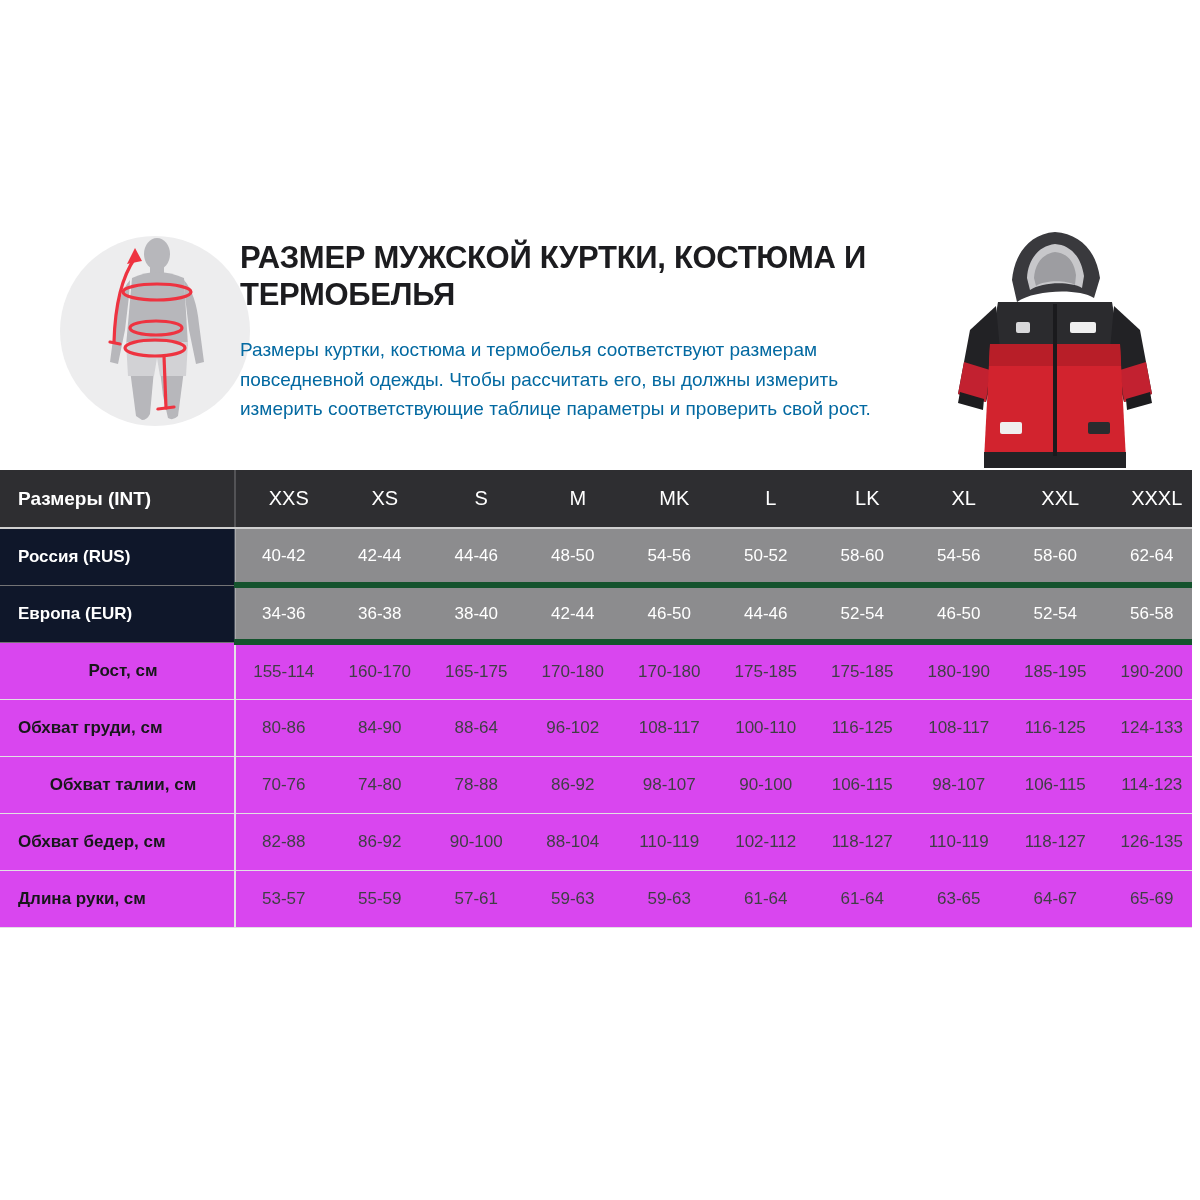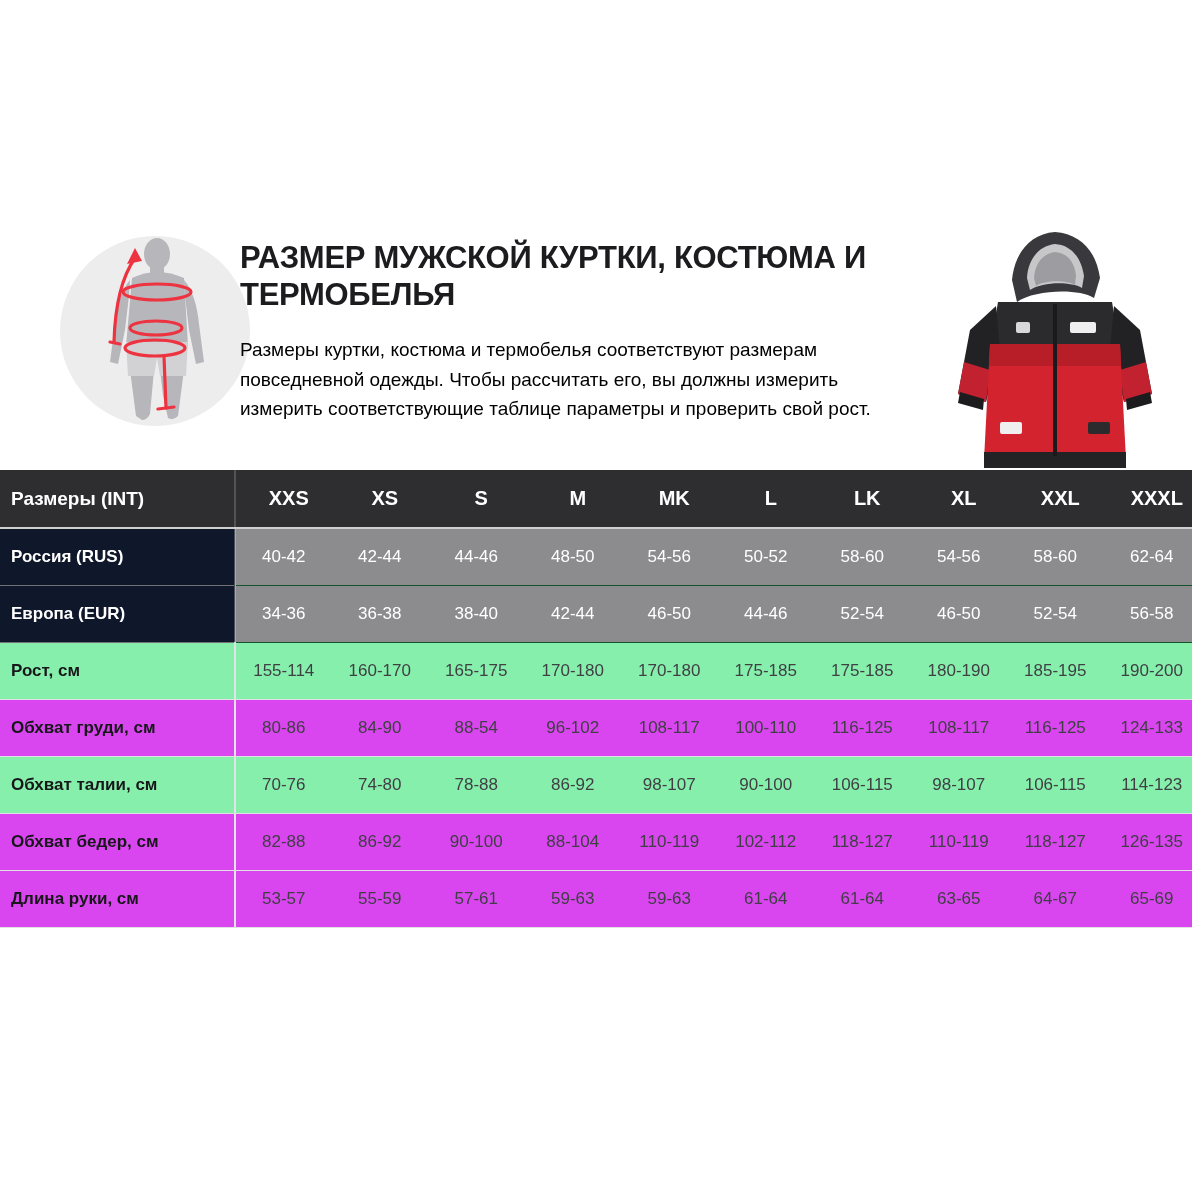--- a/index.html
+++ b/index.html
@@ -32,21 +32,21 @@
     line-height: 1.18;
     font-weight: 800;
     letter-spacing: -0.3px;
     color: #1c1c1f;
     text-transform: uppercase;
   }
   .intro-text p {
     margin-top: 22px;
     font-size: 19px;
     line-height: 1.55;
-    color: #000000;
+    color: #0369a1;
     width: 680px;
   }
   .jacket {
     position: absolute;
     left: 938px;
     top: 226px;
     width: 234px;
     height: 252px;
   }
 
@@ -62,51 +62,51 @@
   .size-table th, .size-table td {
     font-size: 17px;
     text-align: center;
     vertical-align: middle;
     height: 57px;
     padding: 4px 6px;
   }
   .size-table col.label-col-def { width: 235px; }
   .size-table .label-col {
     text-align: left;
-    padding-left: 11px;
+    padding-left: 18px;
     font-weight: bold;
   }
   
   .size-table thead th {
     background: #2e2e31;
     color: #ffffff;
-    font-weight: bold;
+    font-weight: normal;
     font-size: 20px;
     height: 58px;
     border-bottom: 2px solid #cfcfcf;
     padding-left: 16px;
   }
   .size-table thead th.label-col {
     font-size: 19px;
     border-right: 2px solid rgba(255,255,255,0.18);
   }
   
   .row-gray td {
     background: #8c8c8e;
     color: #ffffff;
-    border-bottom: 1px solid #14532d;
+    border-bottom: 6px solid #14532d;
   }
   .row-gray th.label-col {
     background: #0f172a;
     color: #ffffff;
     border-right: 2px solid rgba(255,255,255,0.25);
     border-bottom: 1px solid #737375;
   }
   
-  .row-shade th.label-col, .row-shade td { background: #86efac; }
+  .row-shade th.label-col, .row-shade td { background: #d946ef; text-align: center; }
   .row-white th.label-col, .row-white td { background: #d946ef; }
   .row-shade th.label-col, .row-white th.label-col {
     color: #17171a;
     border-right: 2px solid #e3e3e5;
     border-bottom: 1px solid #e1e1e3;
     font-size: 17px;
     line-height: 1.25;
   }
   .row-shade td, .row-white td {
     color: #3f3f44;
@@ -235,21 +235,21 @@
           <td>175-185</td>
           <td>175-185</td>
           <td>180-190</td>
           <td>185-195</td>
           <td>190-200</td>
         </tr>
         <tr class="row-white">
           <th class="label-col">Обхват груди, см</th>
           <td>80-86</td>
           <td>84-90</td>
-          <td>88-54</td>
+          <td>88-64</td>
           <td>96-102</td>
           <td>108-117</td>
           <td>100-110</td>
           <td>116-125</td>
           <td>108-117</td>
           <td>116-125</td>
           <td>124-133</td>
         </tr>
         <tr class="row-shade">
           <th class="label-col">Обхват талии, см</th>

